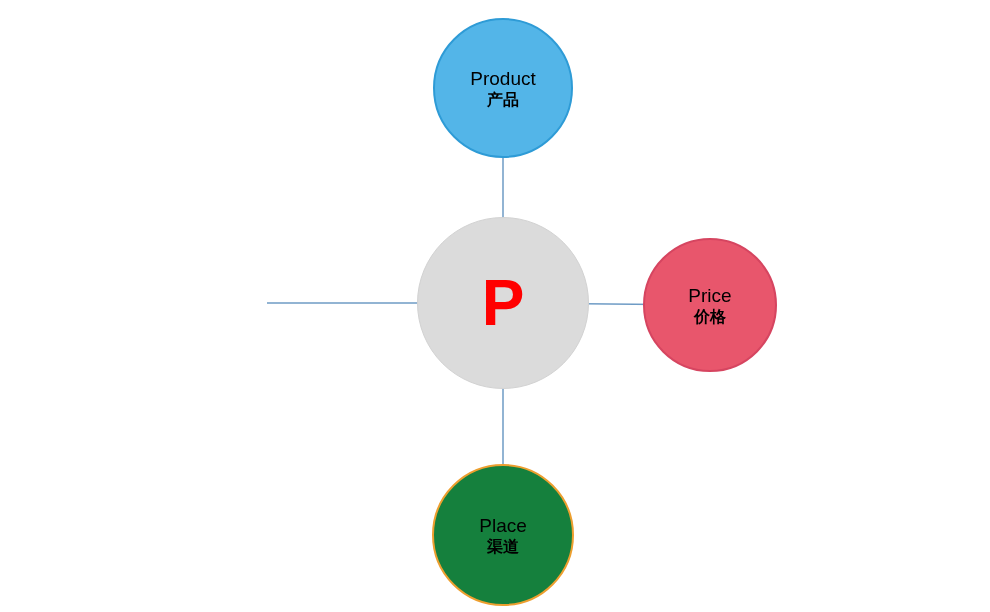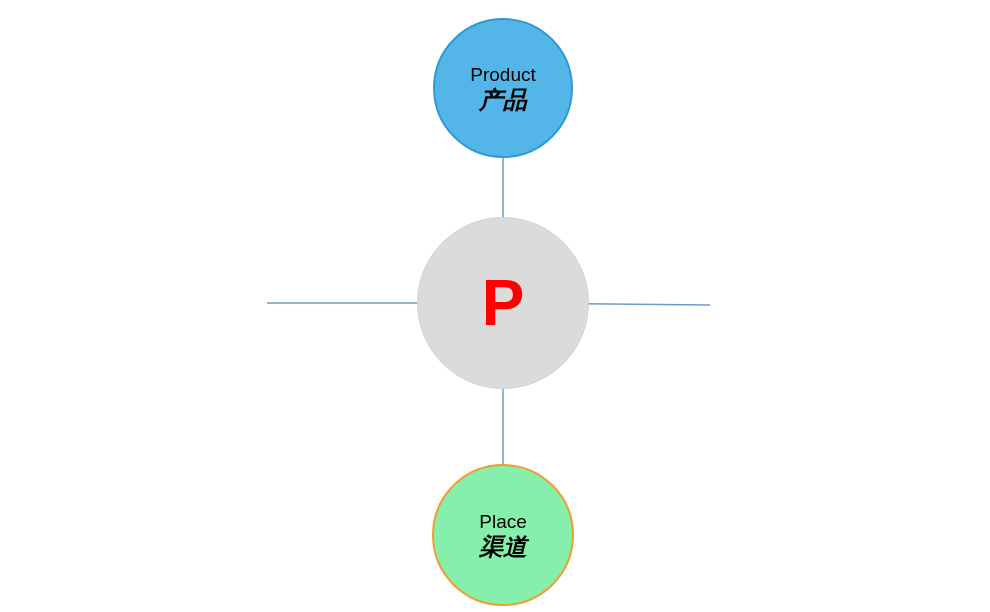--- a/index.html
+++ b/index.html
@@ -35,25 +35,24 @@
     border: 2px solid transparent;
     z-index: 1;
     text-align: right;
   }
   .node .en {
     font-size: 19px;
     color: #000000;
     line-height: 1;
   }
   .node .zh {
-    font-size: 24px;
+    font-size: 16px;
     font-weight: bold;
     color: #000000;
     line-height: 1;
-    font-style: italic;
   }
   .node-center {
     left: 417px;
     top: 217px;
     width: 172px;
     height: 172px;
     border-width: 1px;
   }
   .node-center .p-label {
     font-size: 64px;
@@ -101,20 +100,24 @@
 
   <div class="node node-center" style="background: rgb(219, 219, 219); border-color: rgb(210, 210, 210);">
     <span class="p-label" style="color: rgb(255, 0, 0);">P</span>
   </div>
 
   <div class="node node-product" style="background: rgb(83, 181, 232); border-color: rgb(46, 155, 214);">
     <span class="en">Product</span>
     <span class="zh">产品</span>
   </div>
 
+  <div class="node node-price" style="background: rgb(232, 86, 108); border-color: rgb(214, 69, 96);">
+    <span class="en">Price</span>
+    <span class="zh">价格</span>
+  </div>
 
-  <div class="node node-place" style="background: #86efac; border-color: rgb(237, 159, 47);">
+  <div class="node node-place" style="background: #15803d; border-color: rgb(237, 159, 47);">
     <span class="en">Place</span>
     <span class="zh">渠道</span>
   </div>
 
 
 </div>
 
 </body></html>

